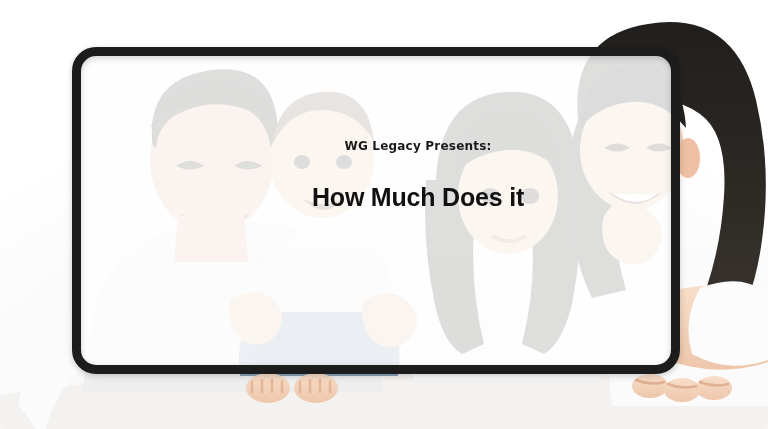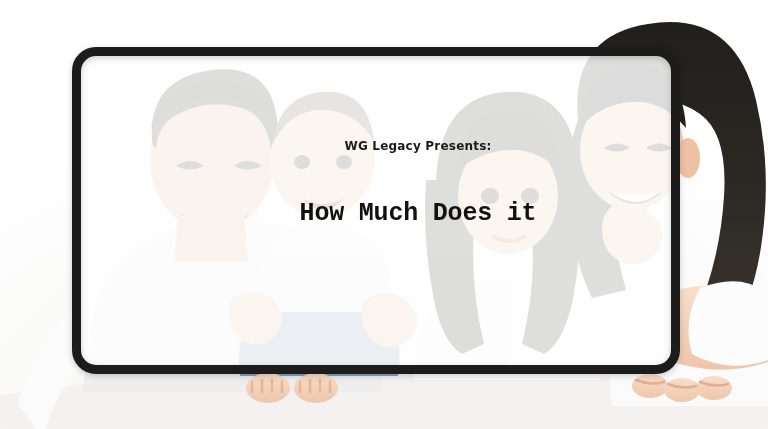--- a/index.html
+++ b/index.html
@@ -88,27 +88,27 @@
     font-size: 12px;
     font-weight: 700;
     letter-spacing: 0.2px;
     color: #1a1a1a;
     margin: 0 0 28px 0;
     line-height: 1;
     white-space: nowrap;
   }
 
   #headline {
-    font-family: Liberation Mono, monospace;
+    font-family: Liberation Sans, sans-serif;
     font-size: 25px;
     font-weight: 700;
     color: #111111;
     line-height: 1.42;
     letter-spacing: -0.2px;
-    margin: 16px;
+    margin: 0;
     white-space: nowrap;
   }
   #headline .hl-line { display: block; }
 </style>
 </head>
 <body>
 
 <div id="stage">
 
   <div id="photo-full">

